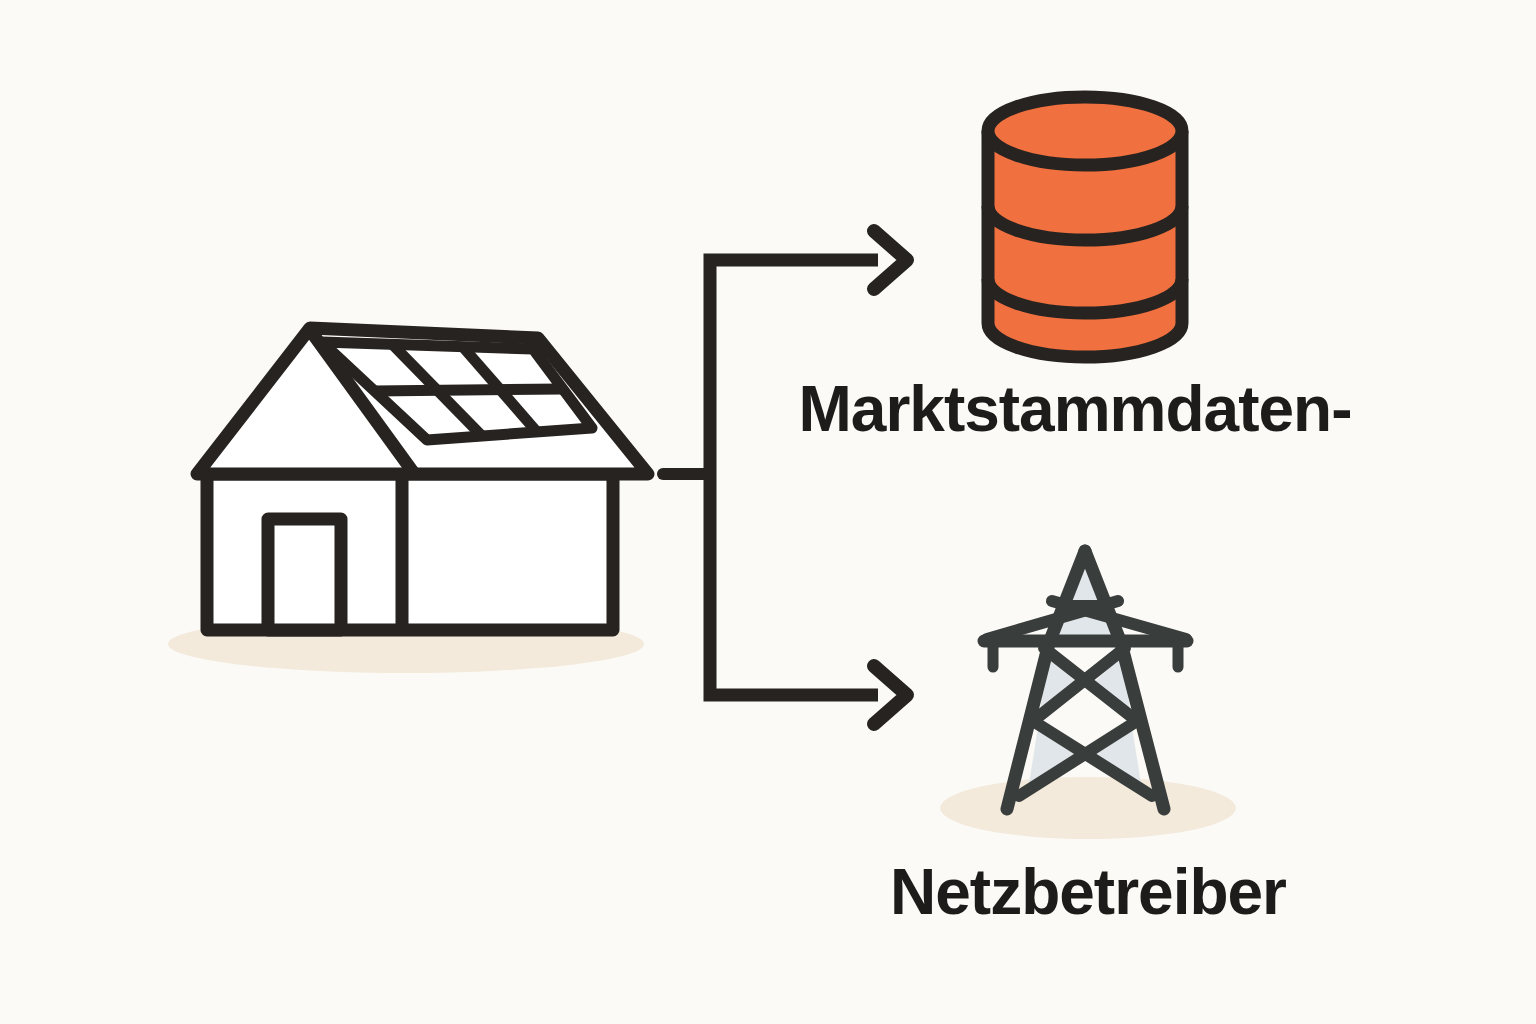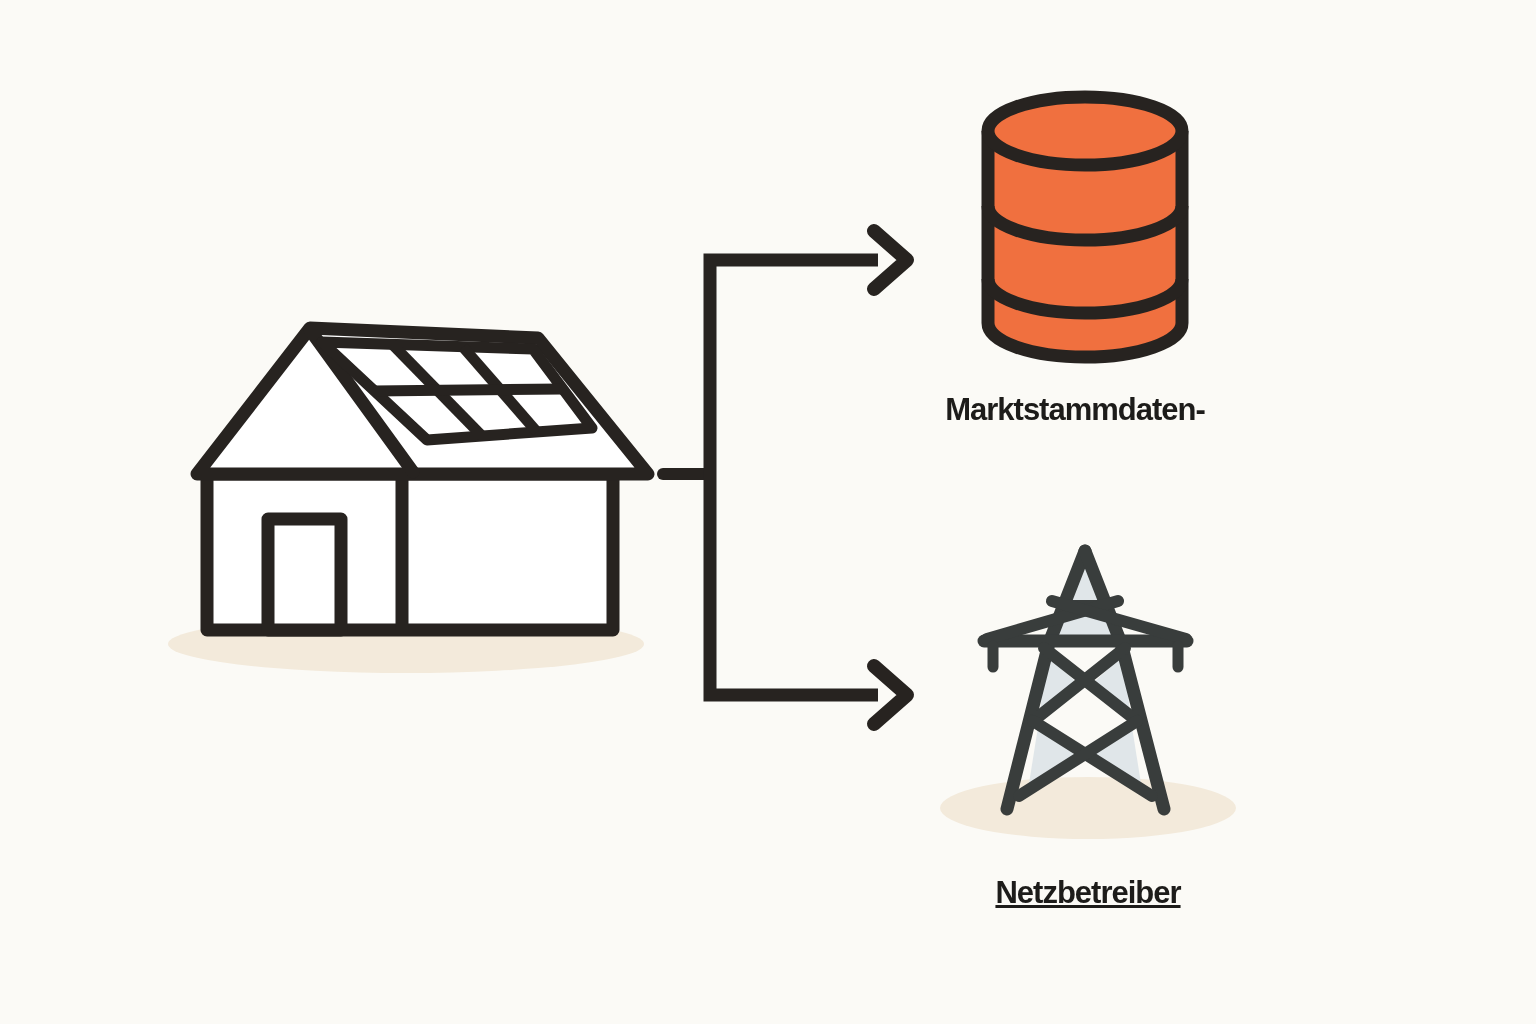--- a/index.html
+++ b/index.html
@@ -36,27 +36,27 @@
   .ink-fill{stroke:var(--ink);fill:var(--icon-fill);}
   .orange{stroke:var(--ink);fill:var(--accent-orange);}
   .shadow{fill:var(--shadow-beige);stroke:none;}
   .py{stroke:var(--pylon-ink);fill:none;}
   .pyfill{fill:var(--pylon-fill);stroke:none;}
   .node-label{
     position:absolute;
     text-align:center;
     font-weight:bold;
     color:var(--text);
-    font-size:31px;
+    font-size:64px;
     letter-spacing:-1px;
     line-height:57px;
     white-space:nowrap;
   }
   .label-mastr{ left:775px; top:381px; width:600px; }
-  .label-netz{ left:788px; top:864px; width:600px;text-decoration:underline; }
+  .label-netz{ left:788px; top:864px; width:600px; }
   .node-label span{display:block;}
 </style>
 </head>
 <body>
 
 <div class="canvas">
 
   <svg class="diagram-svg" viewBox="0 0 1536 1024" aria-hidden="true">
 
     <g>

